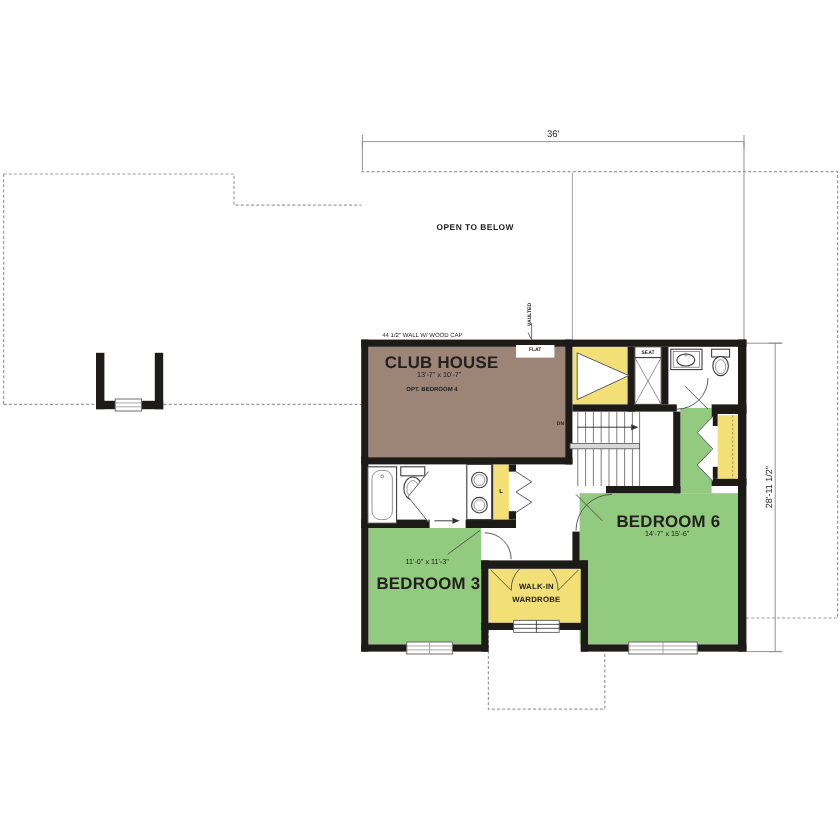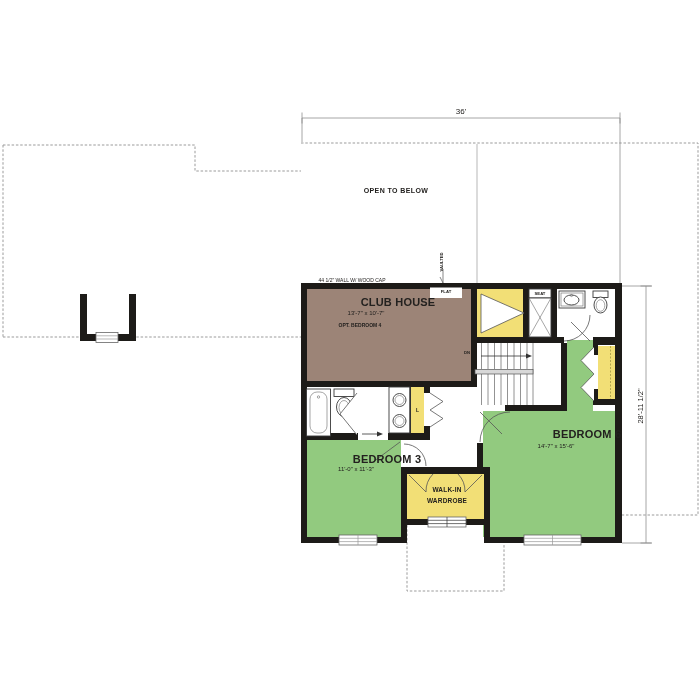--- a/index.html
+++ b/index.html
@@ -2,21 +2,21 @@
 <html><head>
 <meta charset="utf-8">
 <style>
   html,body{margin:0;padding:0;background:#fff;}
   .plan{position:relative;width:700px;height:700px;background:#fff;overflow:hidden;
         font-family:"Liberation Sans",sans-serif;}
   .plan svg{position:absolute;left:0;top:0;}
   .lbl{position:absolute;transform:translate(-50%,-50%);white-space:nowrap;
        color:#23211f;line-height:1;text-align:center;}
   .rot{transform:translate(-50%,-50%) rotate(-90deg);}
-  .b85{font-size:11px;font-weight:bold;letter-spacing:.2px;margin-left:30px;}
+  .b85{font-size:14px;font-weight:bold;letter-spacing:.2px;}
   .b7{font-size:7px;font-weight:bold;letter-spacing:.4px;}
   .b65{font-size:6.5px;font-weight:bold;letter-spacing:.2px;}
   .b5{font-size:5px;font-weight:bold;}
   .s8{font-size:8px;}
   .s75{font-size:7.5px;}
   .s6{font-size:6px;}
   .s5{font-size:5px;}
   .t42{font-size:4.2px;font-weight:bold;}
   .wallfill{fill:#1d1b18;}
   .fix{stroke:#3a3a3a;stroke-width:.9;fill:#fff;}
@@ -220,18 +220,18 @@
   <div class="lbl s6" style="left:366px;top:313px;">13'-7" x 10'-7"</div>
   <div class="lbl b5" style="left:360px;top:325px;">OPT. BEDROOM 4</div>
 
   <div class="lbl t42" style="left:540px;top:293.5px;">SEAT</div>
   <div class="lbl t42" style="left:467px;top:352.5px;">DN</div>
   <div class="lbl b5" style="left:417.5px;top:410px;">L</div>
 
   <div class="lbl b85" style="left:557px;top:434px;">BEDROOM 6</div>
   <div class="lbl s6" style="left:556px;top:446px;">14'-7" x 15'-6"</div>
 
-  <div class="lbl b85" style="left:357px;top:459px;text-align:center;">BEDROOM 3</div>
+  <div class="lbl b85" style="left:357px;top:486px;text-align:center;">BEDROOM 3</div>
   <div class="lbl s6" style="left:356px;top:469px;">11'-0" x 11'-3"</div>
 
   <div class="lbl b65" style="left:447px;top:490px;">WALK-IN</div>
   <div class="lbl b65" style="left:447px;top:501px;">WARDROBE</div>
 </div>
 
 </body></html>

